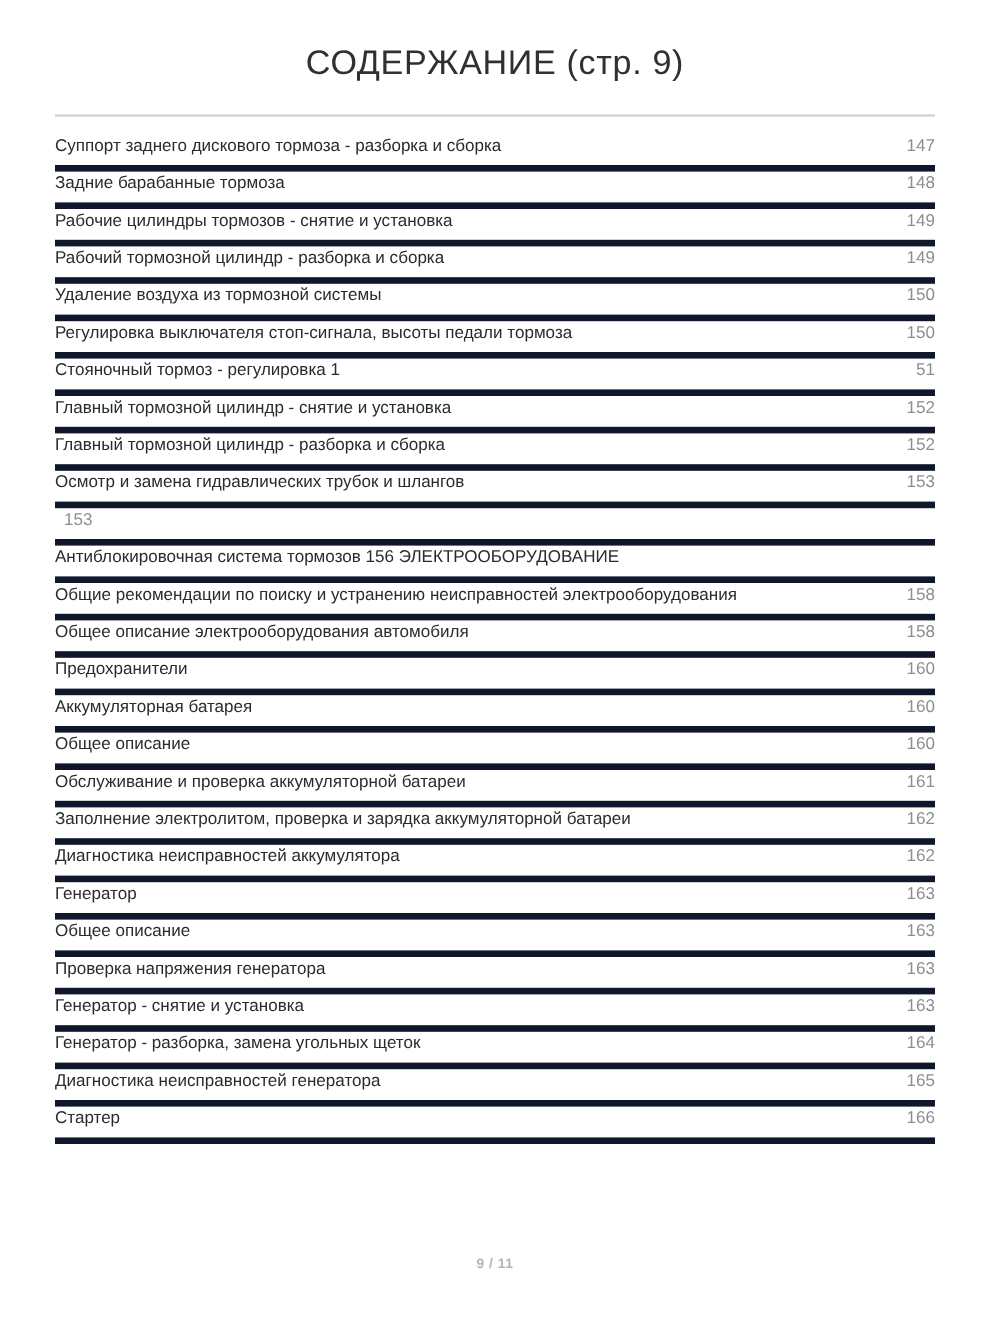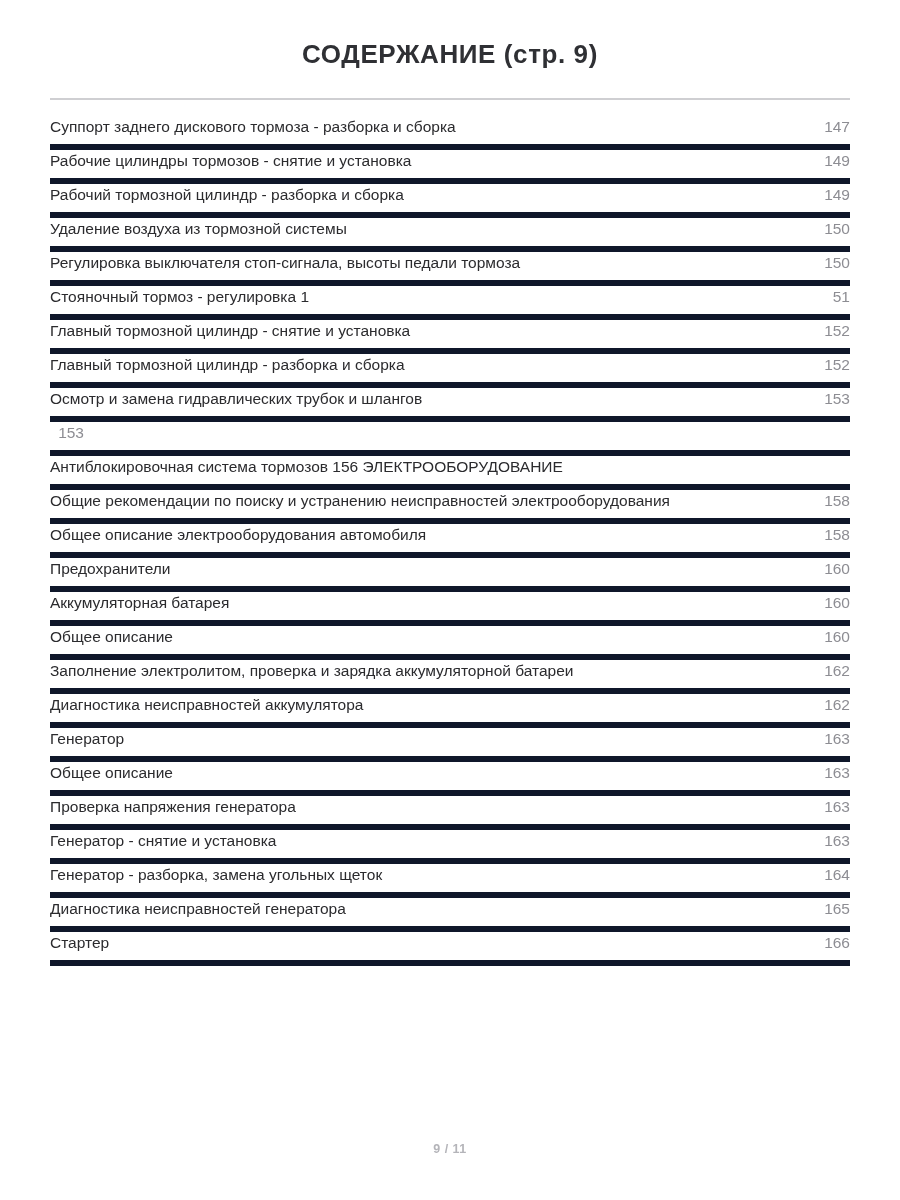--- a/index.html
+++ b/index.html
@@ -24,22 +24,22 @@
     box-sizing: border-box;
     display: flex;
     flex-direction: column;
   }
 
   
   .toc-title {
     margin: 0;
     padding-top: 38px;
     text-align: center;
-    font-size: 26px;
-    font-weight: bold;
+    font-size: 31px;
+    font-weight: normal;
     letter-spacing: 0.6px;
     color: #2f3034;
     line-height: 1.25;
   }
 
   
   .top-rule {
     margin: 27px 50px 0 50px;
     height: 2px;
     background: #cfcfd2;
@@ -102,20 +102,24 @@
   <h1 class="toc-title">СОДЕРЖАНИЕ (стр. 9)</h1>
 
   <div class="top-rule"></div>
 
   <ul class="toc-list" id="toc-list">
       <li class="toc-row">
         <span class="entry-title">Суппорт заднего дискового тормоза - разборка и сборка</span>
         <span class="entry-page">147</span>
       </li>
       <li class="toc-row">
+        <span class="entry-title">Задние барабанные тормоза</span>
+        <span class="entry-page">148</span>
+      </li>
+      <li class="toc-row">
         <span class="entry-title">Рабочие цилиндры тормозов - снятие и установка</span>
         <span class="entry-page">149</span>
       </li>
       <li class="toc-row">
         <span class="entry-title">Рабочий тормозной цилиндр - разборка и сборка</span>
         <span class="entry-page">149</span>
       </li>
       <li class="toc-row">
         <span class="entry-title">Удаление воздуха из тормозной системы</span>
         <span class="entry-page">150</span>
@@ -161,20 +165,24 @@
       </li>
       <li class="toc-row">
         <span class="entry-title">Аккумуляторная батарея</span>
         <span class="entry-page">160</span>
       </li>
       <li class="toc-row">
         <span class="entry-title">Общее описание</span>
         <span class="entry-page">160</span>
       </li>
       <li class="toc-row">
+        <span class="entry-title">Обслуживание и проверка аккумуляторной батареи</span>
+        <span class="entry-page">161</span>
+      </li>
+      <li class="toc-row">
         <span class="entry-title">Заполнение электролитом, проверка и зарядка аккумуляторной батареи</span>
         <span class="entry-page">162</span>
       </li>
       <li class="toc-row">
         <span class="entry-title">Диагностика неисправностей аккумулятора</span>
         <span class="entry-page">162</span>
       </li>
       <li class="toc-row">
         <span class="entry-title">Генератор</span>
         <span class="entry-page">163</span>

